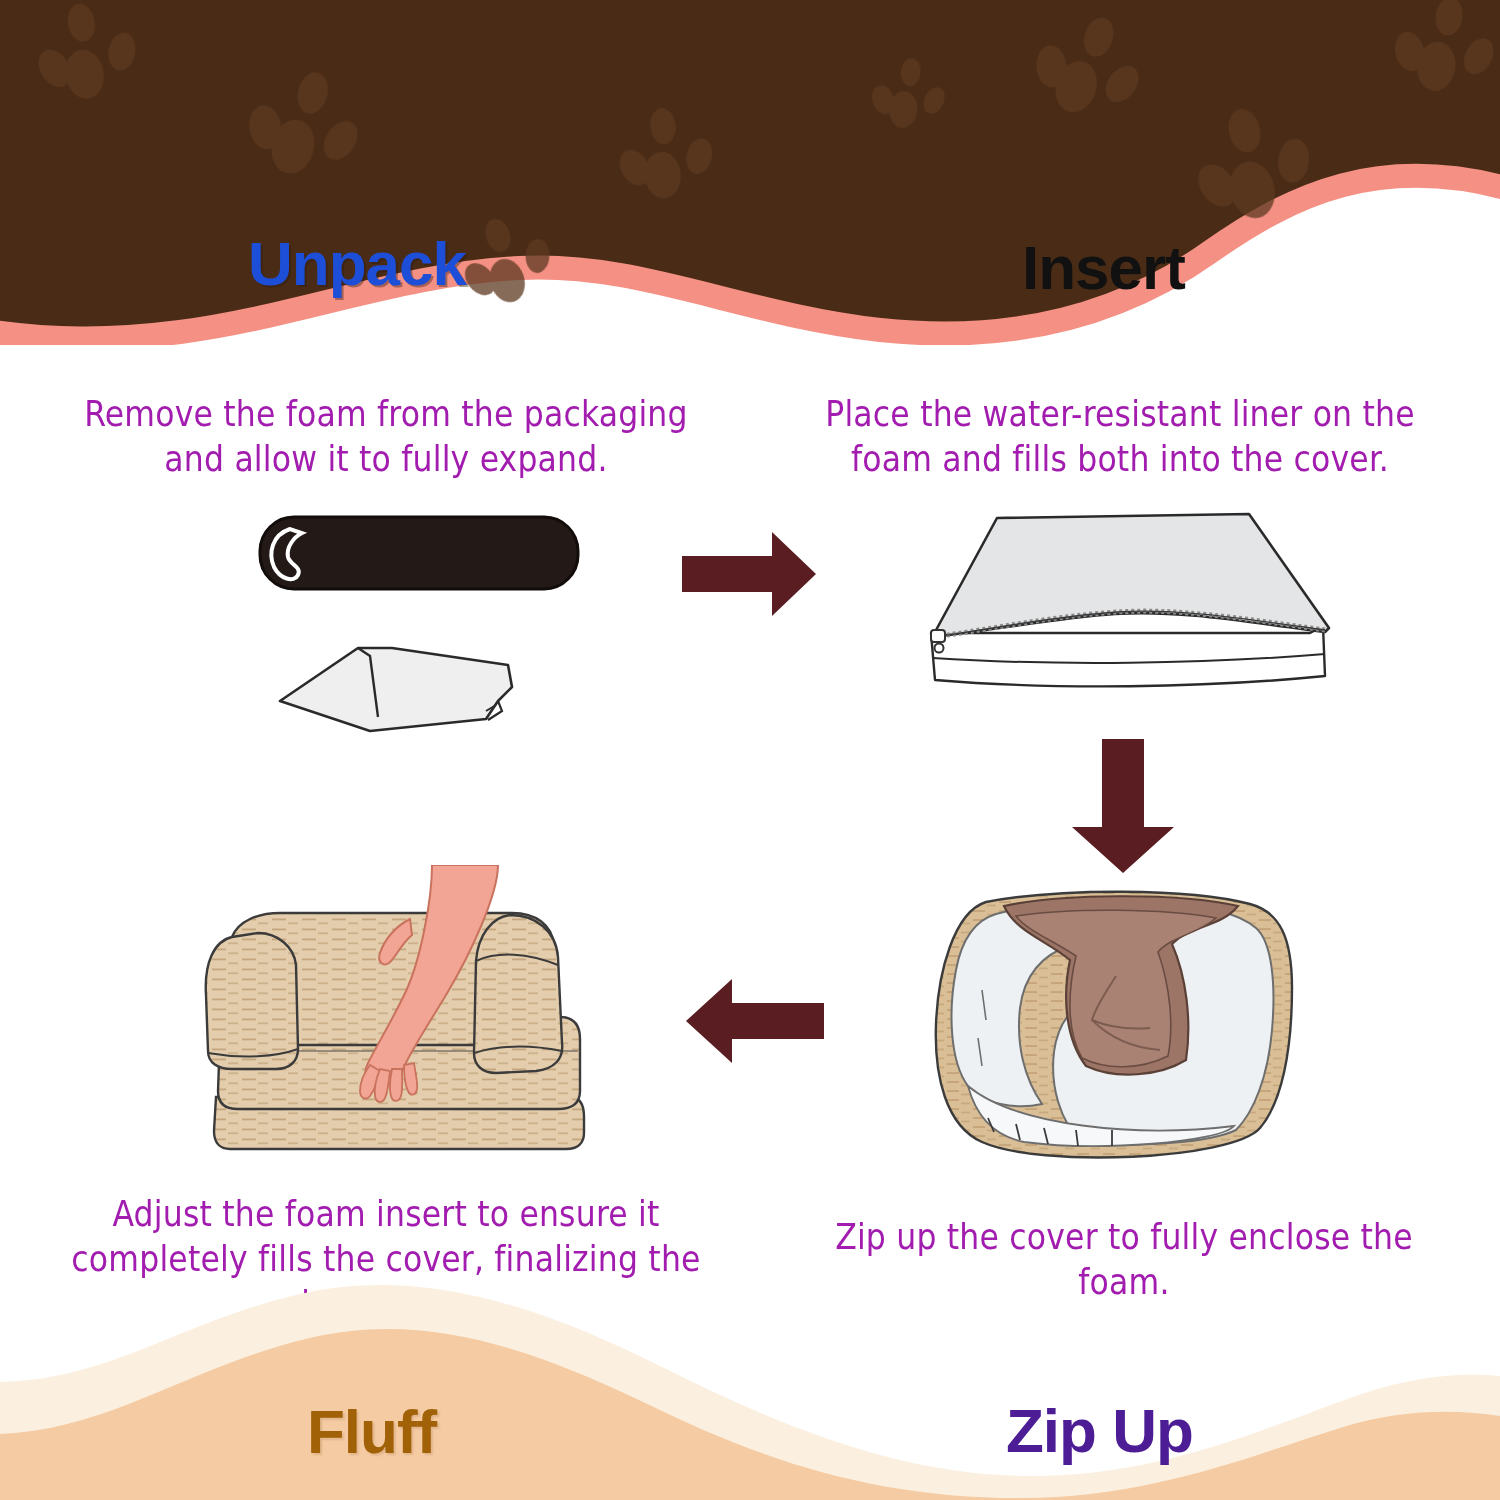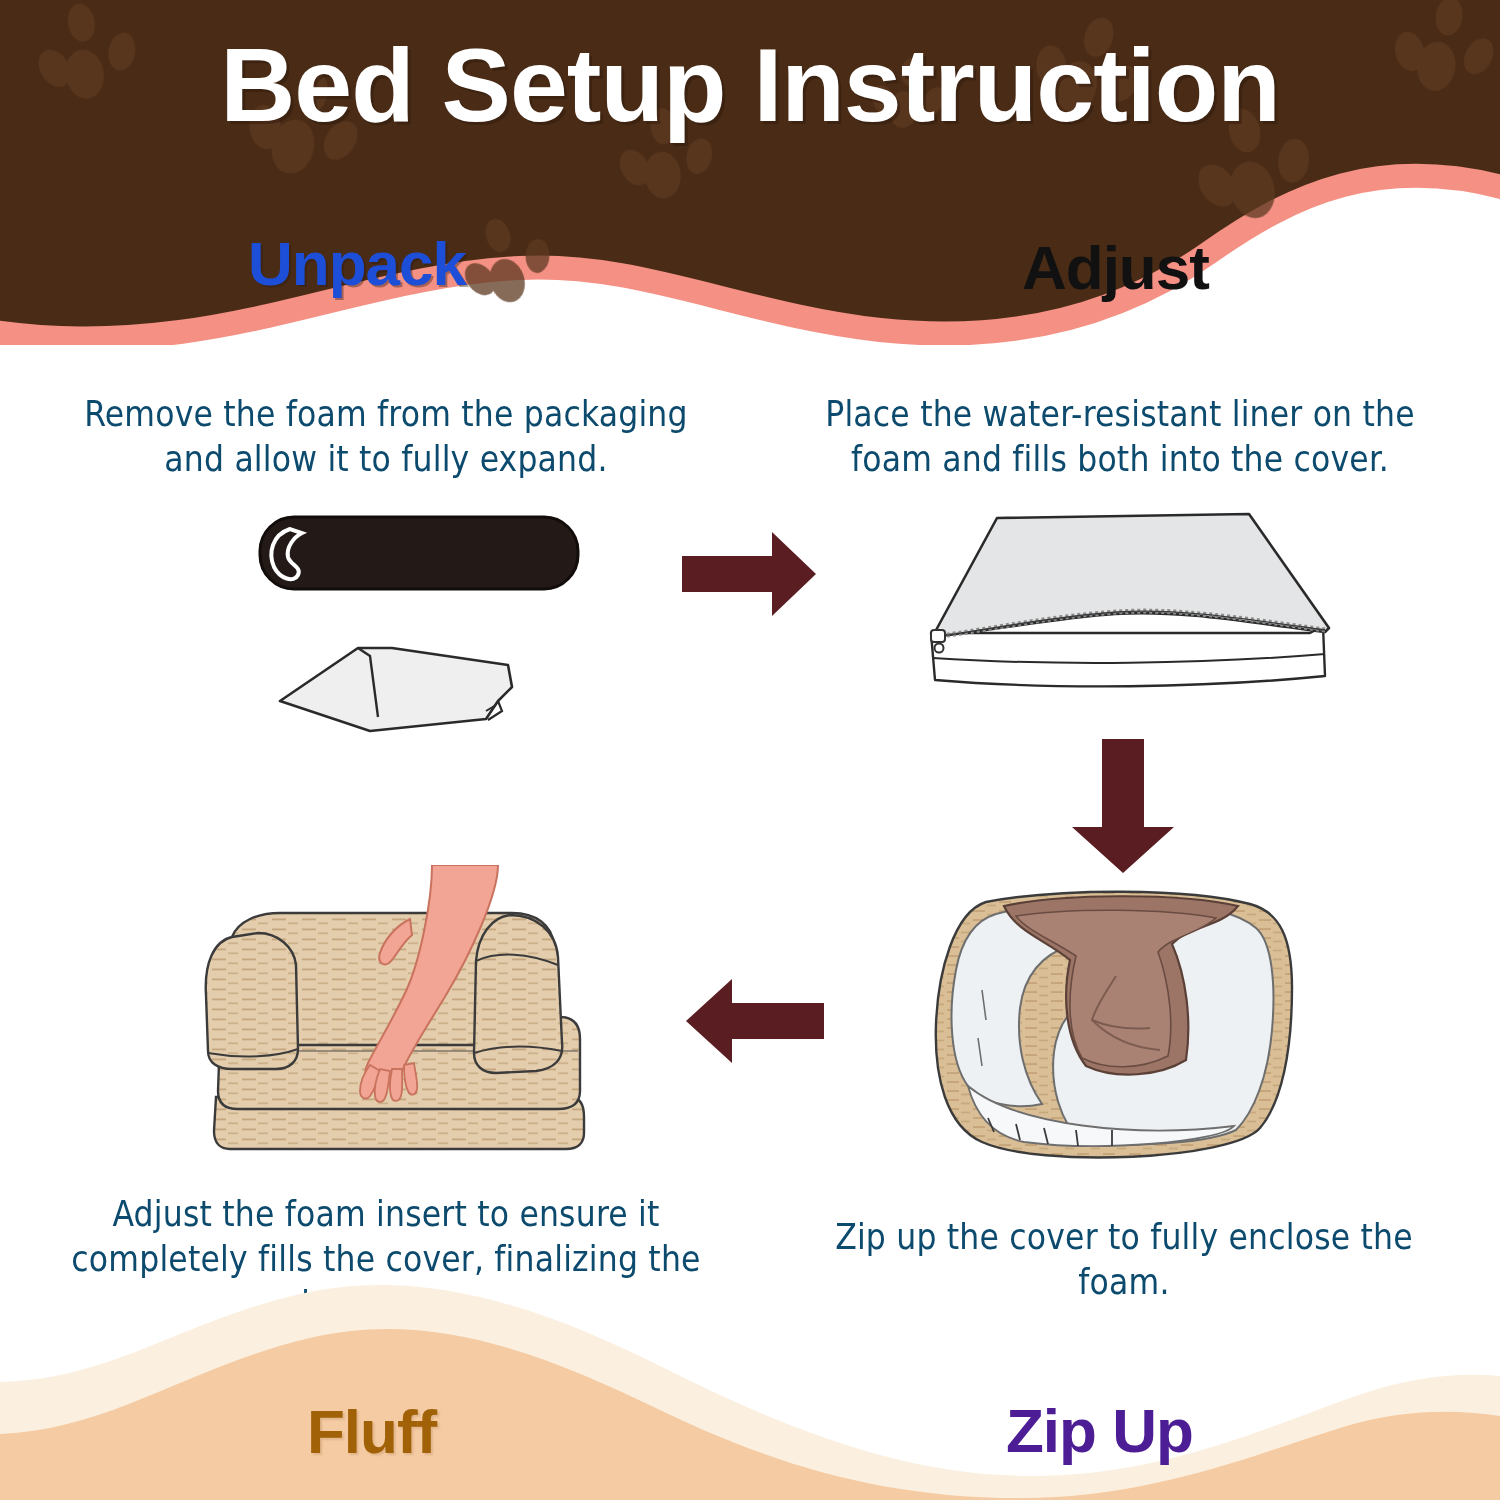--- a/index.html
+++ b/index.html
@@ -42,21 +42,21 @@
   .label-zipup  { left:1006px; top:1395px; color:#4c1d95; }
 
   
   .footer {
     position:absolute; left:0; bottom:0; width:1500px; height:230px;
     overflow:hidden;
   }
   .desc {
     position:absolute;
     text-align:center;
-    color:#0c4a6e;
+    color:#a21caf;
     font-size:35px;
     line-height:1.28;
     font-family:"DejaVu Sans", sans-serif;
     font-stretch:condensed;
     letter-spacing:0.2px;
   }
   
   .desc-unpack { left:62px;  top:392px;  width:648px; }
   .desc-insert { left:790px; top:392px;  width:660px; }
   .desc-fluff  { left:52px;  top:1192px; width:668px; }
@@ -113,25 +113,24 @@
         <use href="#paw" transform="translate(660,150) rotate(-6) scale(0.9)"></use>
         <use href="#paw" transform="translate(1085,60) rotate(18) scale(1.0)"></use>
         <use href="#paw" transform="translate(1245,160) rotate(-14) scale(1.1)"></use>
         <use href="#paw" transform="translate(1440,40) rotate(8) scale(0.95)"></use>
         <use href="#paw" transform="translate(500,258) rotate(-18) scale(0.85)"></use>
         <use href="#paw" transform="translate(905,90) rotate(5) scale(0.7)"></use>
       </g>
     </g>
   </svg>
 
-  <div class="title">Bed Setup Instruction</div>
 </div>
 
 <div class="step-label label-unpack">Unpack</div>
-<div class="step-label label-insert">Adjust</div>
+<div class="step-label label-insert">Insert</div>
 
 <div class="desc desc-unpack">Remove the foam from the packaging and allow it to fully expand.</div>
 
 <svg class="art art-unpack" width="360" height="240" viewBox="0 0 360 240">
 
   <g>
     <rect x="10" y="12" width="318" height="72" rx="34" fill="#231A17" stroke="#120c0a" stroke-width="3"></rect>
     <path d="M40,24 C22,30 18,48 24,62 C30,74 44,78 48,70
              C52,62 40,60 38,52 C36,42 44,32 52,28 Z" fill="none" stroke="#ffffff" stroke-width="4" stroke-linecap="round"></path>
   </g>

